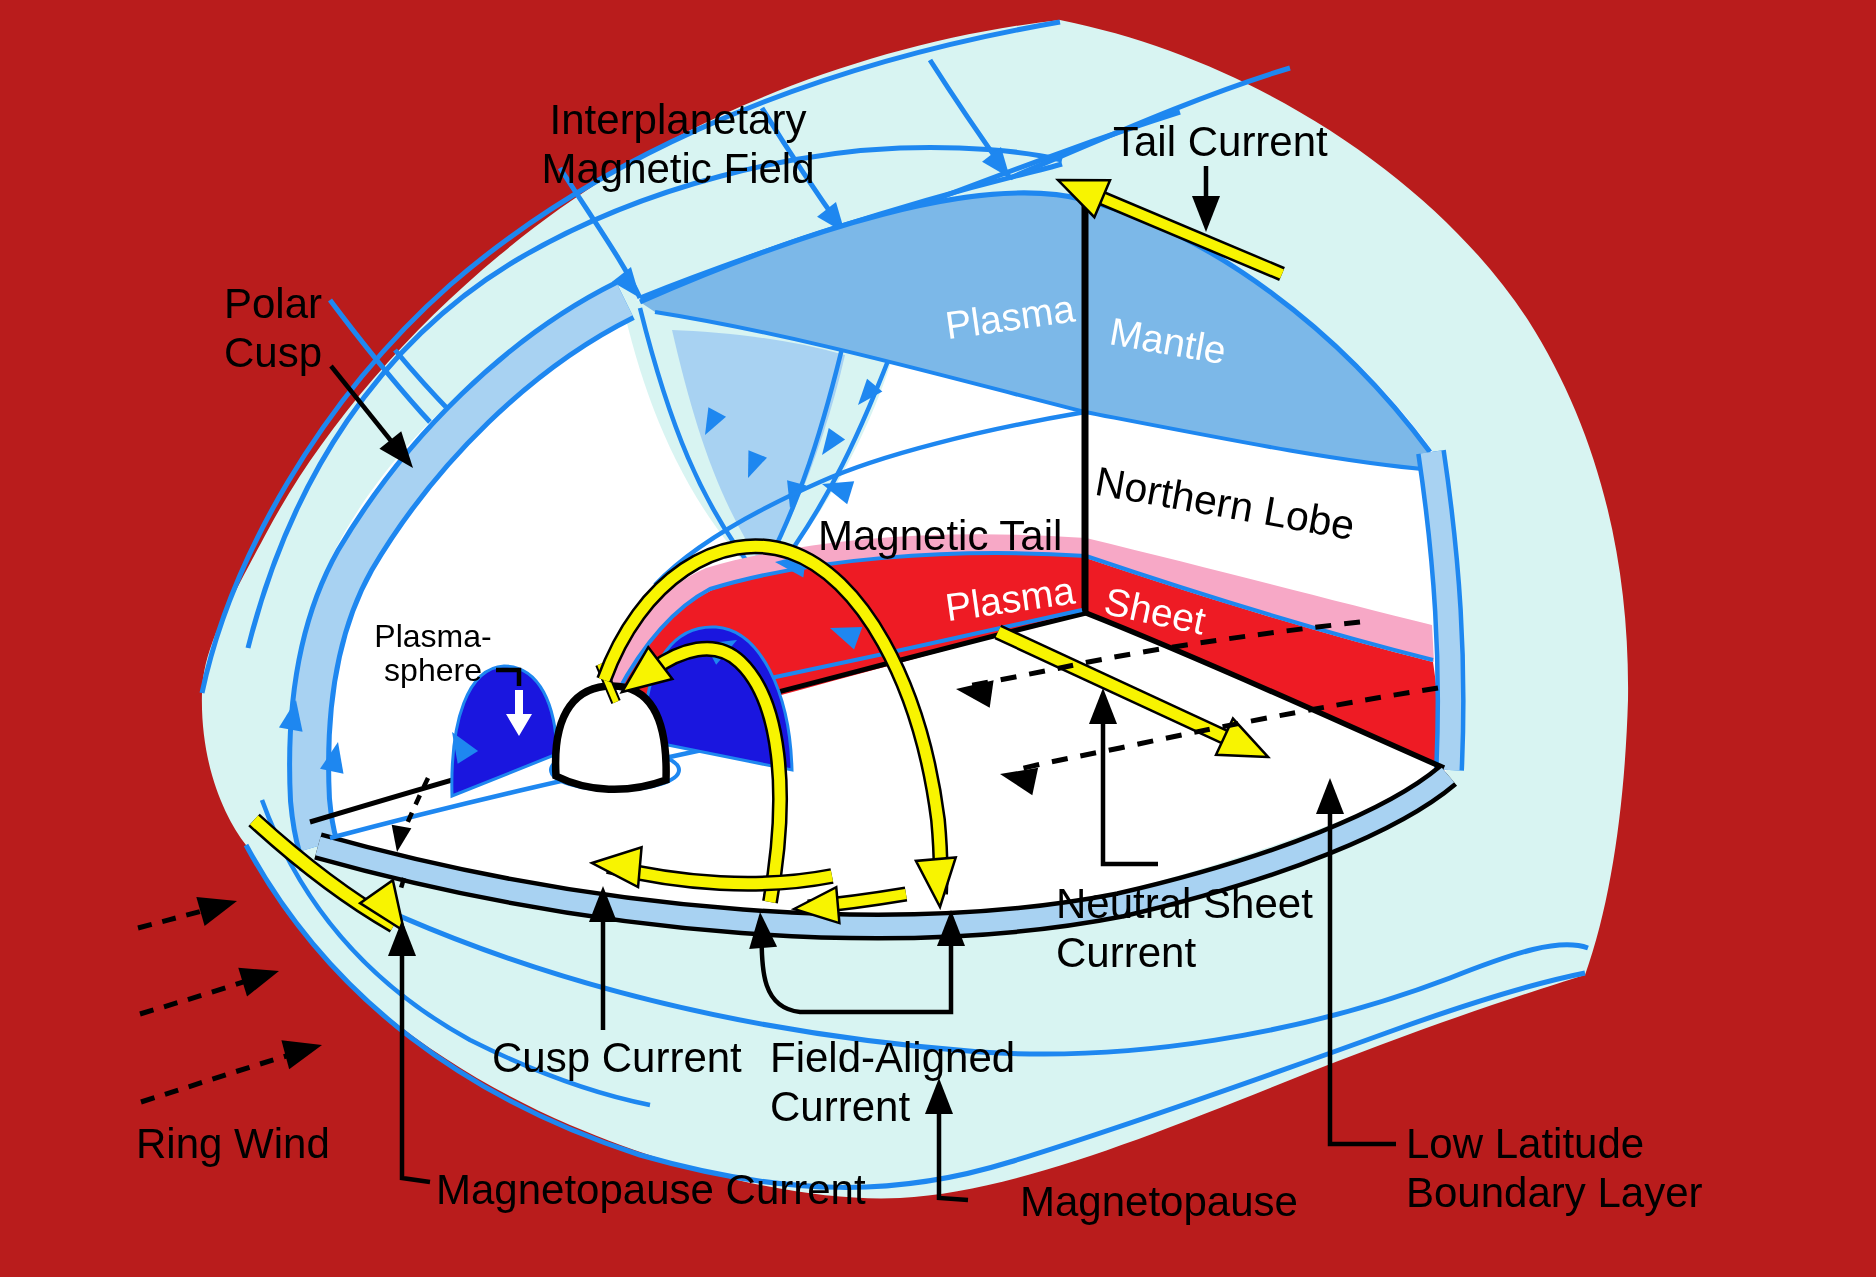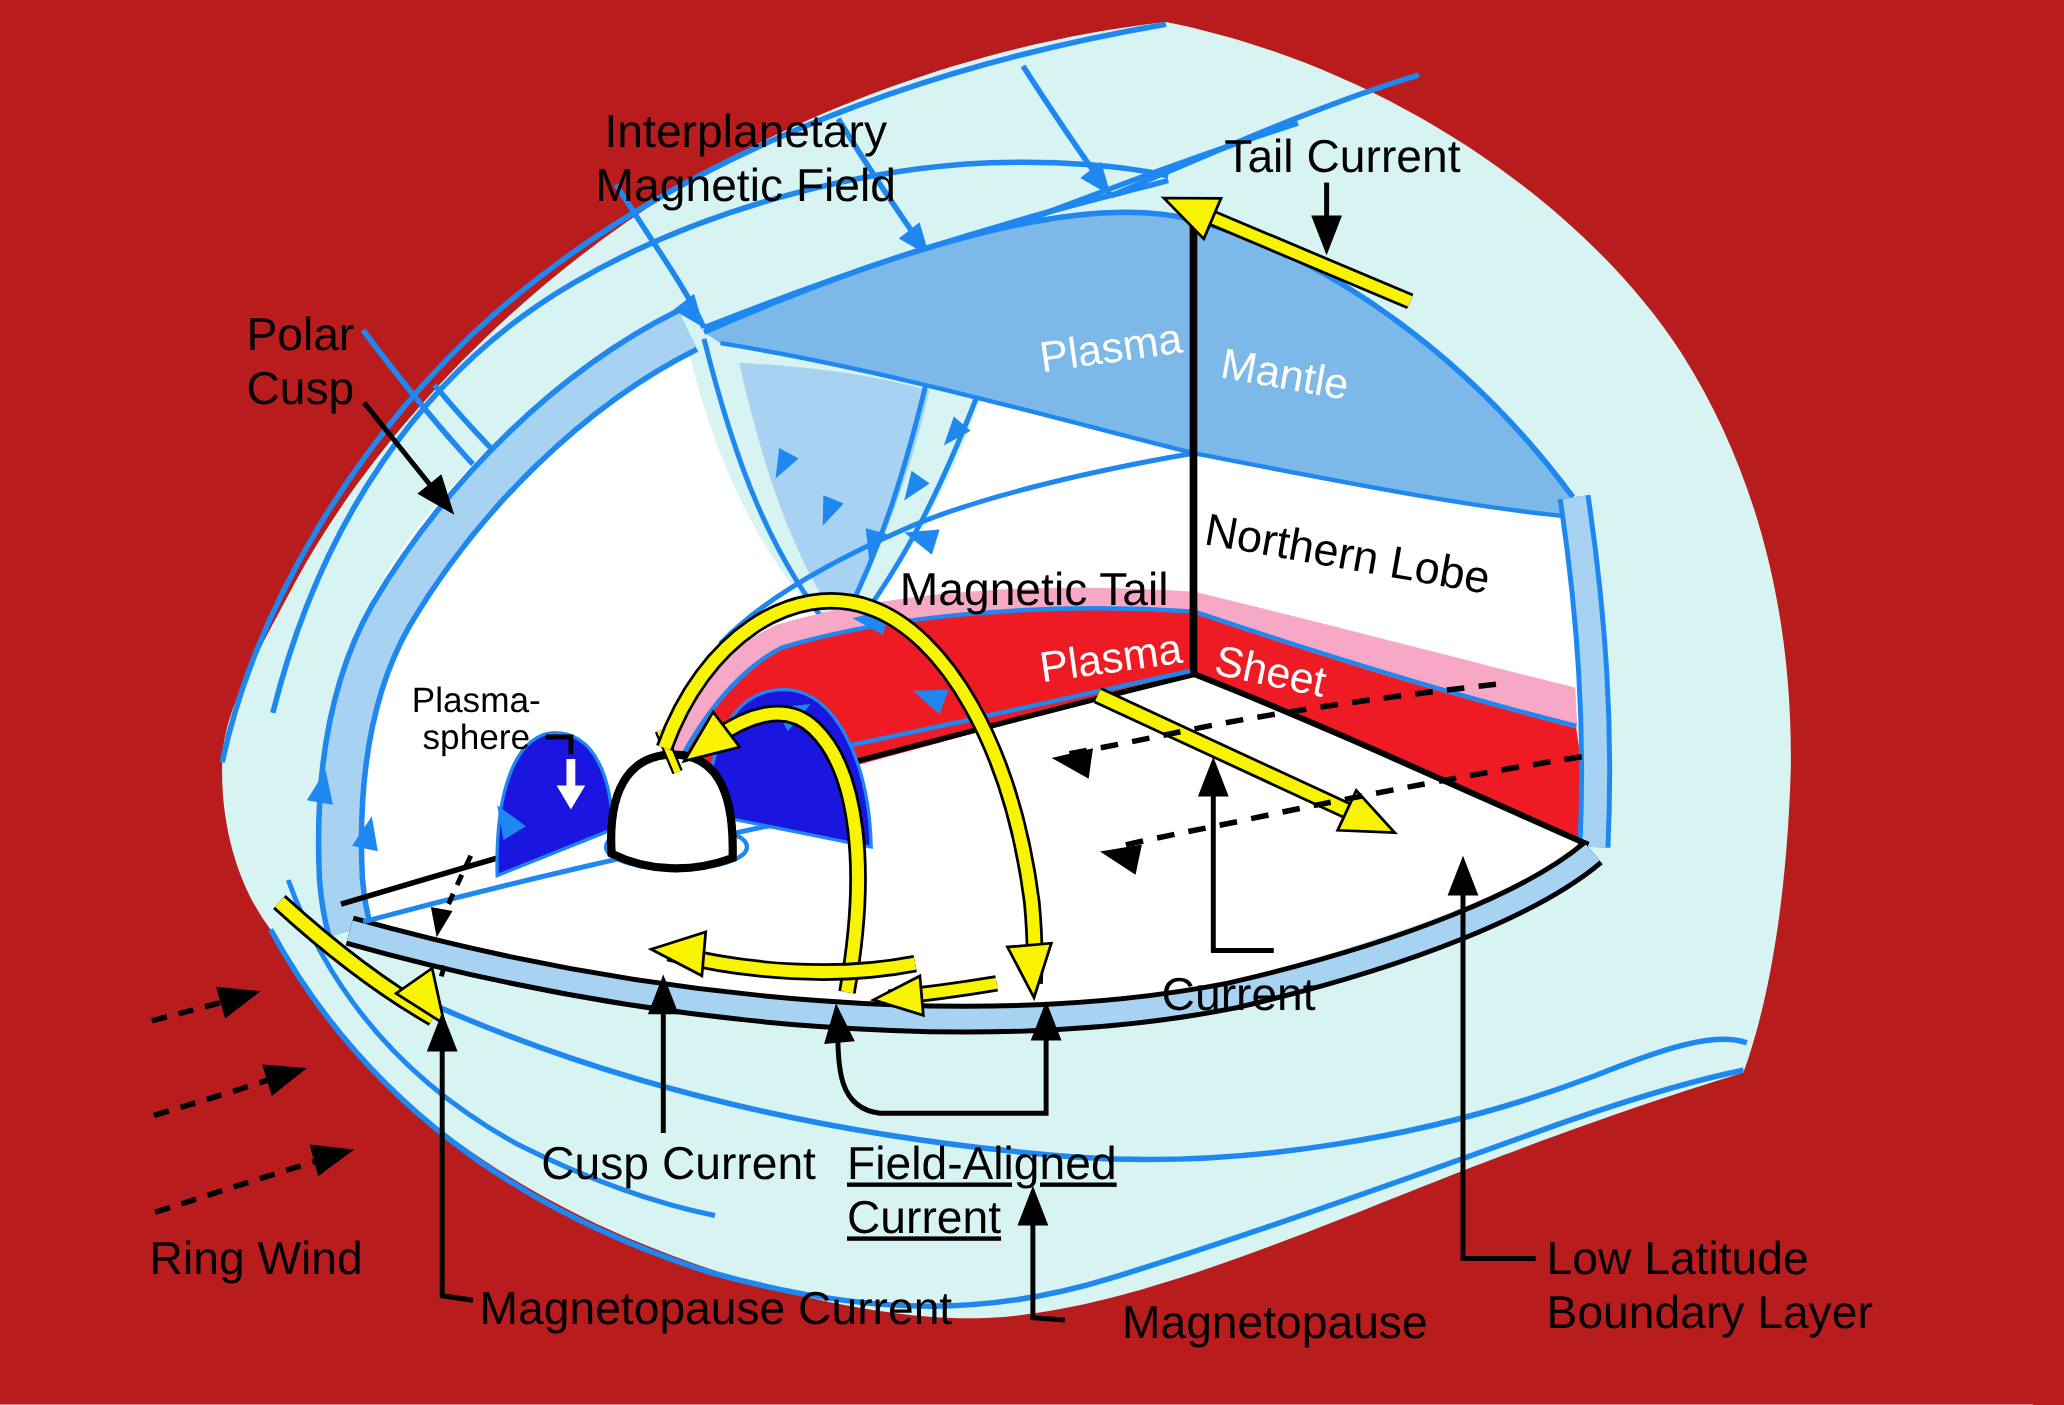--- a/index.html
+++ b/index.html
@@ -225,24 +225,25 @@
   <div class="lbl white rot" style="left:1168px;top:341px;transform:translate(-50%,-50%) rotate(10deg);">Mantle</div>
   <div class="lbl" style="left:1100px;top:458px;font-size:41px;transform:rotate(10deg);transform-origin:0 0;">Northern Lobe</div>
   <div class="lbl" style="left:818px;top:512px;">Magnetic Tail</div>
   <div class="lbl white rot" style="left:1010px;top:599px;transform:translate(-50%,-50%) rotate(-8deg);">Plasma</div>
   <div class="lbl white rot" style="left:1155px;top:611px;transform:translate(-50%,-50%) rotate(12deg);">Sheet</div>
   <div class="lbl center" style="left:348px;top:620px;width:170px;font-size:32px;line-height:1.05;">
     <div>Plasma-</div>
     <div>sphere</div>
   </div>
   <div class="lbl" style="left:1056px;top:880px;">
+    <div>Neutral Sheet</div>
     <div>Current</div>
   </div>
   <div class="lbl" style="left:492px;top:1034px;">Cusp Current</div>
-  <div class="lbl" style="left:770px;top:1034px;text-decoration:underline;">
+  <div class="lbl" style="left:770px;top:1034px;">
     <div>Field-Aligned</div>
     <div>Current</div>
   </div>
   <div class="lbl" style="left:1406px;top:1120px;">
     <div>Low Latitude</div>
     <div>Boundary Layer</div>
   </div>
   <div class="lbl" style="left:136px;top:1120px;">Ring Wind</div>
   <div class="lbl" style="left:1020px;top:1178px;">Magnetopause</div>
   <div class="lbl" style="left:436px;top:1166px;">Magnetopause Current</div>

